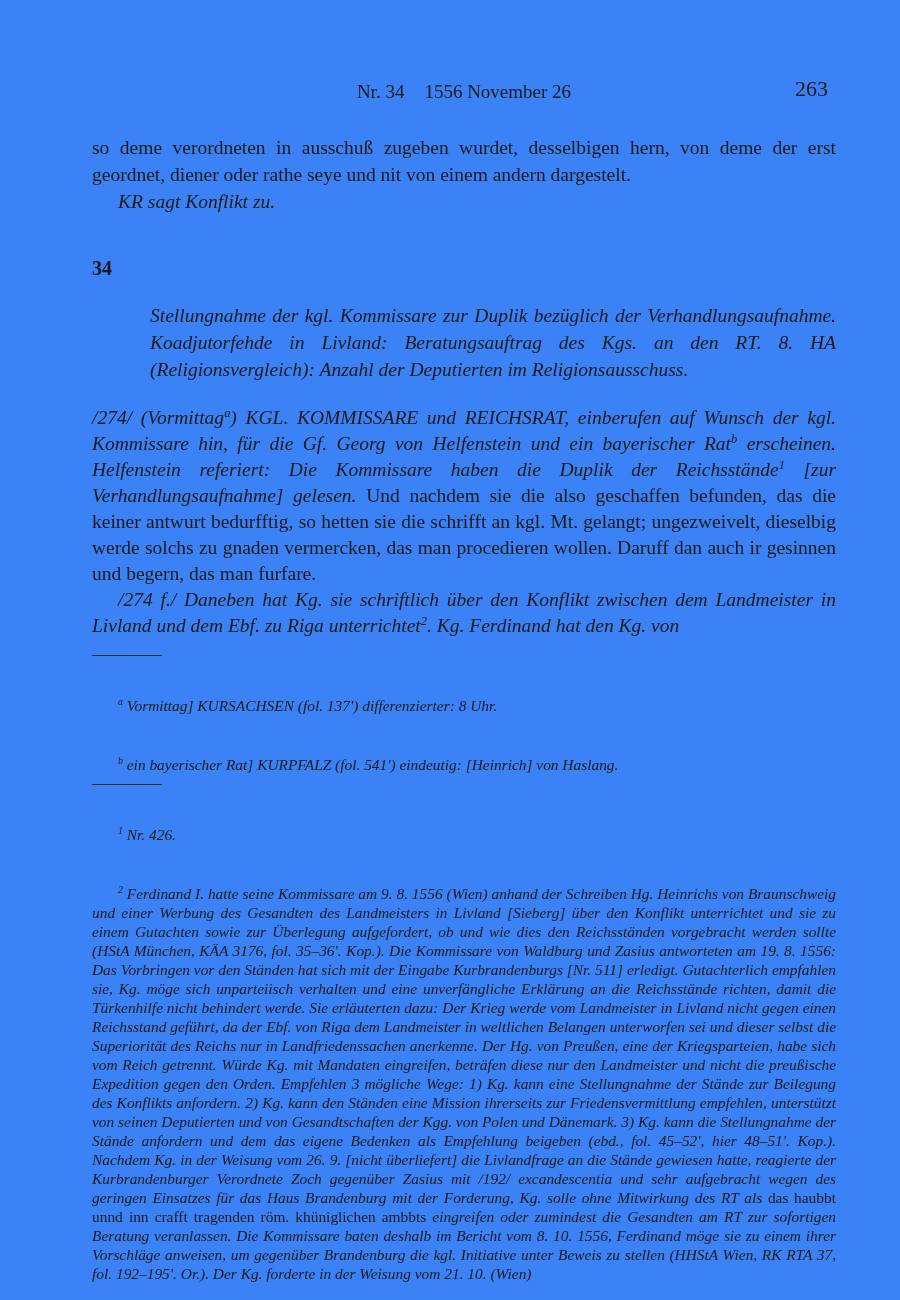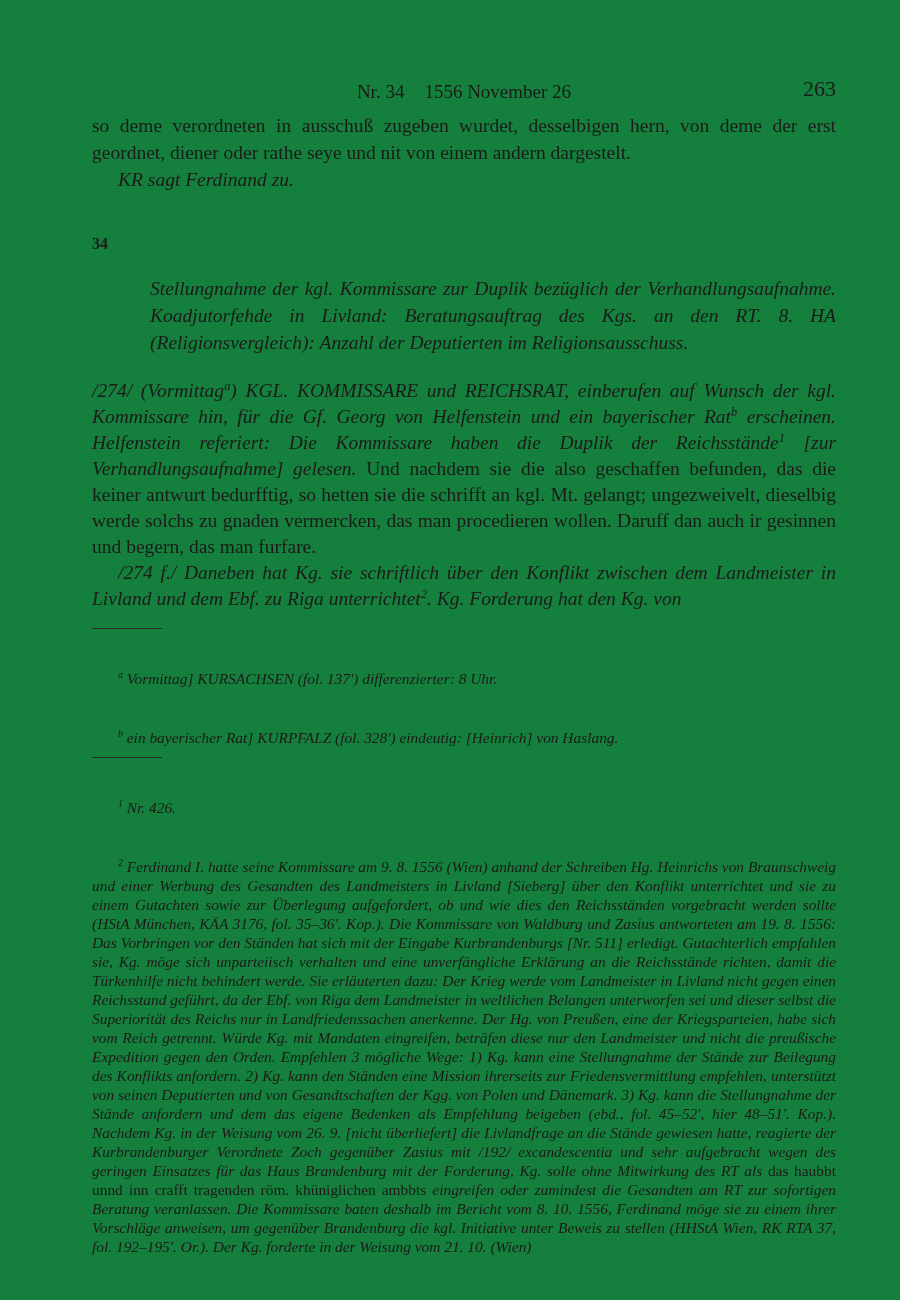--- a/index.html
+++ b/index.html
@@ -1,41 +1,41 @@
 <!DOCTYPE html>
 <html lang="de"><head>
 <meta charset="utf-8">
 <style>
   * { margin:0; padding:0; box-sizing:border-box; }
   html, body { background:#ffffff; }
   .page {
     width:900px; height:1300px;
     margin:0 auto;
-    background:#15803d;
+    background:#3b82f6;
     color:#1b1a18;
     font-family:"Liberation Serif","DejaVu Serif",serif;
     position:relative;
     padding:80px 64px 0 92px;
     overflow:hidden;
     -webkit-hyphens:auto; hyphens:auto;
   }
   .page-header { position:relative; text-align:center; font-size:19px; line-height:24px; }
   .rh-date { margin-left:20px; }
-  .page-number { position:absolute; right:0; top:-3px; font-size:22px; }
+  .page-number { position:absolute; right:8px; top:-3px; font-size:22px; }
 
   .body-par { font-size:19.5px; line-height:27px; text-align:justify; }
   .main-par { line-height:26px; }
   .indent { text-indent:26px; }
   .italic { font-style:italic; }
   .roman  { font-style:normal; }
   sup { font-size:64%; line-height:0; vertical-align:super; }
 
-  .first-par { margin-top:8px; }
+  .first-par { margin-top:30px; }
 
-  .entry-heading { margin-top:42px; font-size:16px; font-weight:bold; display:flex; }
+  .entry-heading { margin-top:42px; font-size:20px; font-weight:bold; display:flex; }
   .entry-num { width:58px; flex:none; }
 
   .summary { margin-top:22px; margin-left:58px; font-size:19.5px; line-height:27px;
              text-align:justify; font-style:italic; }
 
   .main-block { margin-top:22px; }
 
   .fn-rule { width:70px; border:0; border-top:1.4px solid #2b2a28; }
   .rule-app { margin-top:16px; margin-bottom:6px; }
   .rule-num { margin-top:10px; margin-bottom:6px; }
@@ -48,34 +48,34 @@
 <div class="page">
 
   <header class="page-header">
     <div>
       <span>Nr. 34</span><span class="rh-date">1556 November 26</span>
     </div>
     <div class="page-number">263</div>
   </header>
 
   <p class="body-par first-par">so deme verordneten in ausschuß zugeben wurdet, desselbigen hern, von deme der erst geordnet, diener oder rathe seye und nit von einem andern dargestelt.</p>
-  <p class="body-par italic indent">KR sagt Ferdinand zu.</p>
+  <p class="body-par italic indent">KR sagt Konflikt zu.</p>
 
   <h2 class="entry-heading">
     <span class="entry-num">34</span>
   </h2>
 
   <p class="summary">Stellungnahme der kgl. Kommissare zur Duplik bezüglich der Verhandlungsaufnahme. Koadjutorfehde in Livland: Beratungsauftrag des Kgs. an den RT. 8. HA (Religionsvergleich): Anzahl der Deputierten im Religionsausschuss.</p>
 
   <div class="main-block">
     <p class="body-par main-par"><span class="italic">/274/ (Vormittag</span><sup class="italic">a</sup><span class="italic">) KGL. KOMMISSARE und REICHSRAT, einberufen auf Wunsch der kgl. Kommissare hin, für die Gf. Georg von Helfenstein und ein bayerischer Rat</span><sup class="italic">b</sup><span class="italic"> erscheinen. Helfenstein referiert: Die Kommissare haben die Duplik der Reichsstände</span><sup class="italic">1</sup><span class="italic"> [zur Verhandlungsaufnahme] gelesen. </span><span class="roman">Und nachdem sie die also geschaffen befunden, das die keiner antwurt bedurfftig, so hetten sie die schrifft an kgl. Mt. gelangt; ungezweivelt, dieselbig werde solchs zu gnaden vermercken, das man procedieren wollen. Daruff dan auch ir gesinnen und begern, das man furfare.</span></p>
-    <p class="body-par main-par indent"><span class="italic">/274 f./ Daneben hat Kg. sie schriftlich über den Konflikt zwischen dem Landmeister in Livland und dem Ebf. zu Riga unterrichtet</span><sup class="italic">2</sup><span class="italic">. Kg. Forderung hat den Kg. von</span></p>
+    <p class="body-par main-par indent"><span class="italic">/274 f./ Daneben hat Kg. sie schriftlich über den Konflikt zwischen dem Landmeister in Livland und dem Ebf. zu Riga unterrichtet</span><sup class="italic">2</sup><span class="italic">. Kg. Ferdinand hat den Kg. von</span></p>
   </div>
 
   <hr class="fn-rule rule-app">
   <p class="fn italic"><sup>a</sup><span> Vormittag] KURSACHSEN (fol. 137') differenzierter: 8 Uhr.</span></p>
-  <p class="fn italic"><sup>b</sup><span> ein bayerischer Rat] KURPFALZ (fol. 328') eindeutig: [Heinrich] von Haslang.</span></p>
+  <p class="fn italic"><sup>b</sup><span> ein bayerischer Rat] KURPFALZ (fol. 541') eindeutig: [Heinrich] von Haslang.</span></p>
 
   <hr class="fn-rule rule-num">
   <p class="fn italic"><sup>1</sup><span> Nr. 426.</span></p>
   <p class="fn italic"><sup>2</sup><span> Ferdinand I. hatte seine Kommissare am 9. 8. 1556 (Wien) anhand der Schreiben Hg. Heinrichs von Braunschweig und einer Werbung des Gesandten des Landmeisters in Livland [Sieberg] über den Konflikt unterrichtet und sie zu einem Gutachten sowie zur Überlegung aufgefordert, ob und wie dies den Reichsständen vorgebracht werden sollte (HStA München, KÄA 3176, fol. 35–36'. Kop.). Die Kommissare von Waldburg und Zasius antworteten am 19. 8. 1556: Das Vorbringen vor den Ständen hat sich mit der Eingabe Kurbrandenburgs [Nr. 511] erledigt. Gutachterlich empfahlen sie, Kg. möge sich unparteiisch verhalten und eine unverfängliche Erklärung an die Reichsstände richten, damit die Türkenhilfe nicht behindert werde. Sie erläuterten dazu: Der Krieg werde vom Landmeister in Livland nicht gegen einen Reichsstand geführt, da der Ebf. von Riga dem Landmeister in weltlichen Belangen unterworfen sei und dieser selbst die Superiorität des Reichs nur in Landfriedenssachen anerkenne. Der Hg. von Preußen, eine der Kriegsparteien, habe sich vom Reich getrennt. Würde Kg. mit Mandaten eingreifen, beträfen diese nur den Landmeister und nicht die preußische Expedition gegen den Orden. Empfehlen 3 mögliche Wege: 1) Kg. kann eine Stellungnahme der Stände zur Beilegung des Konflikts anfordern. 2) Kg. kann den Ständen eine Mission ihrerseits zur Friedensvermittlung empfehlen, unterstützt von seinen Deputierten und von Gesandtschaften der Kgg. von Polen und Dänemark. 3) Kg. kann die Stellungnahme der Stände anfordern und dem das eigene Bedenken als Empfehlung beigeben (ebd., fol. 45–52', hier 48–51'. Kop.). Nachdem Kg. in der Weisung vom 26. 9. [nicht überliefert] die Livlandfrage an die Stände gewiesen hatte, reagierte der Kurbrandenburger Verordnete Zoch gegenüber Zasius mit /192/ excandescentia und sehr aufgebracht wegen des geringen Einsatzes für das Haus Brandenburg mit der Forderung, Kg. solle ohne Mitwirkung des RT als </span><span class="roman">das haubbt unnd inn crafft tragenden röm. khüniglichen ambbts</span><span> eingreifen oder zumindest die Gesandten am RT zur sofortigen Beratung veranlassen. Die Kommissare baten deshalb im Bericht vom 8. 10. 1556, Ferdinand möge sie zu einem ihrer Vorschläge anweisen, um gegenüber Brandenburg die kgl. Initiative unter Beweis zu stellen (HHStA Wien, RK RTA 37, fol. 192–195'. Or.). Der Kg. forderte in der Weisung vom 21. 10. (Wien)</span></p>
 
 </div>
 
 </body></html>

